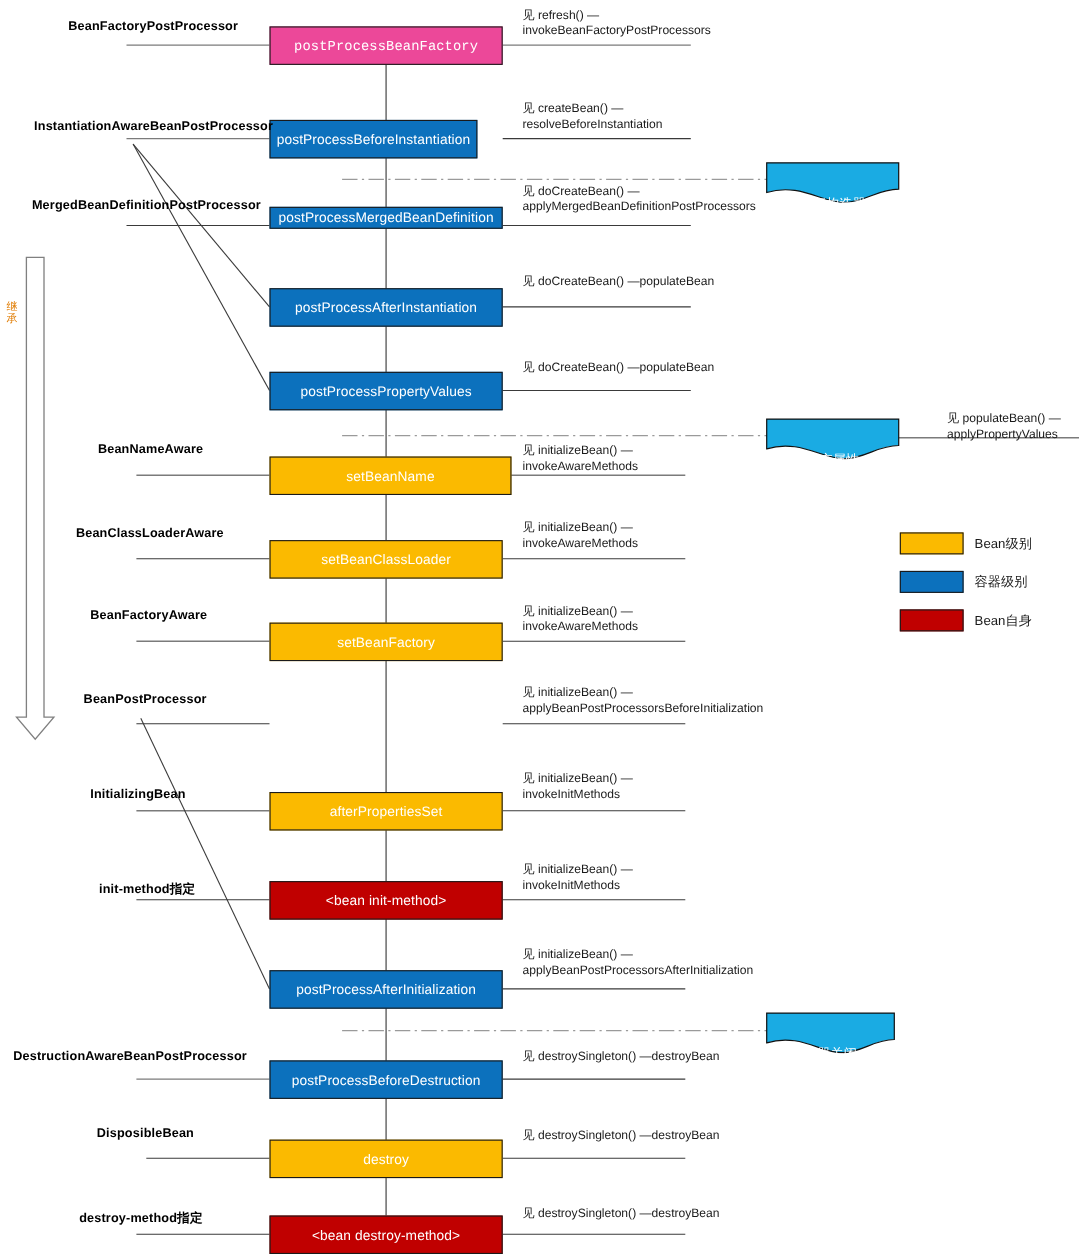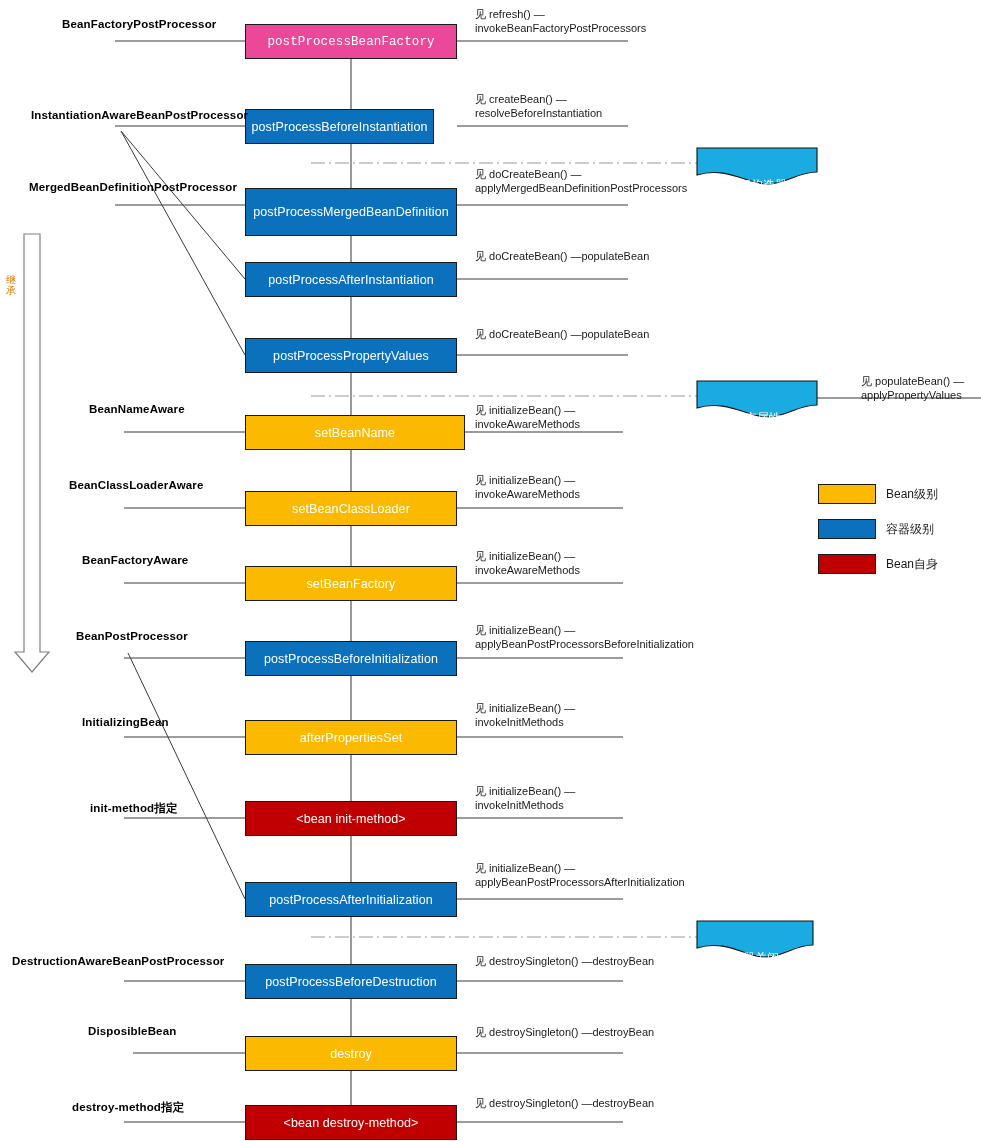--- a/index.html
+++ b/index.html
@@ -183,27 +183,26 @@
   </div>
   <div class="banner" style="left:697px; top:385px; width:120px;">
     <div class="btxt">填充属性</div>
   </div>
   <div class="banner" style="left:697px; top:925px; width:116px;">
     <div class="btxt">容器关闭</div>
   </div>
 
   <div class="node green" style="left:245px; top:24px; width:212px; height:35px;">postProcessBeanFactory</div>
   <div class="node blue" style="left:245px; top:109px; width:189px; height:35px;">postProcessBeforeInstantiation</div>
-  <div class="node blue" style="left:245px; top:188px; width:212px; height:48px;">postProcessMergedBeanDefinition</div>
+  <div class="node blue" style="left:245px; top:188px; width:212px; height:20px;">postProcessMergedBeanDefinition</div>
   <div class="node blue" style="left:245px; top:262px; width:212px; height:35px;">postProcessAfterInstantiation</div>
   <div class="node blue" style="left:245px; top:338px; width:212px; height:35px;">postProcessPropertyValues</div>
   <div class="node orange" style="left:245px; top:415px; width:220px; height:35px;">setBeanName</div>
   <div class="node orange" style="left:245px; top:491px; width:212px; height:35px;">setBeanClassLoader</div>
   <div class="node orange" style="left:245px; top:566px; width:212px; height:35px;">setBeanFactory</div>
-  <div class="node blue" style="left:245px; top:641px; width:212px; height:35px;">postProcessBeforeInitialization</div>
   <div class="node orange" style="left:245px; top:720px; width:212px; height:35px;">afterPropertiesSet</div>
   <div class="node red" style="left:245px; top:801px; width:212px; height:35px;">&lt;bean init-method&gt;</div>
   <div class="node blue" style="left:245px; top:882px; width:212px; height:35px;">postProcessAfterInitialization</div>
   <div class="node blue" style="left:245px; top:964px; width:212px; height:35px;">postProcessBeforeDestruction</div>
   <div class="node orange" style="left:245px; top:1036px; width:212px; height:35px;">destroy</div>
   <div class="node red" style="left:245px; top:1105px; width:212px; height:35px;">&lt;bean destroy-method&gt;</div>
 
   <div class="iface" style="left:62px; top:18px;">BeanFactoryPostProcessor</div>
   <div class="iface" style="left:31px; top:109px;">InstantiationAwareBeanPostProcessor</div>
   <div class="iface" style="left:29px; top:181px;">MergedBeanDefinitionPostProcessor</div>

